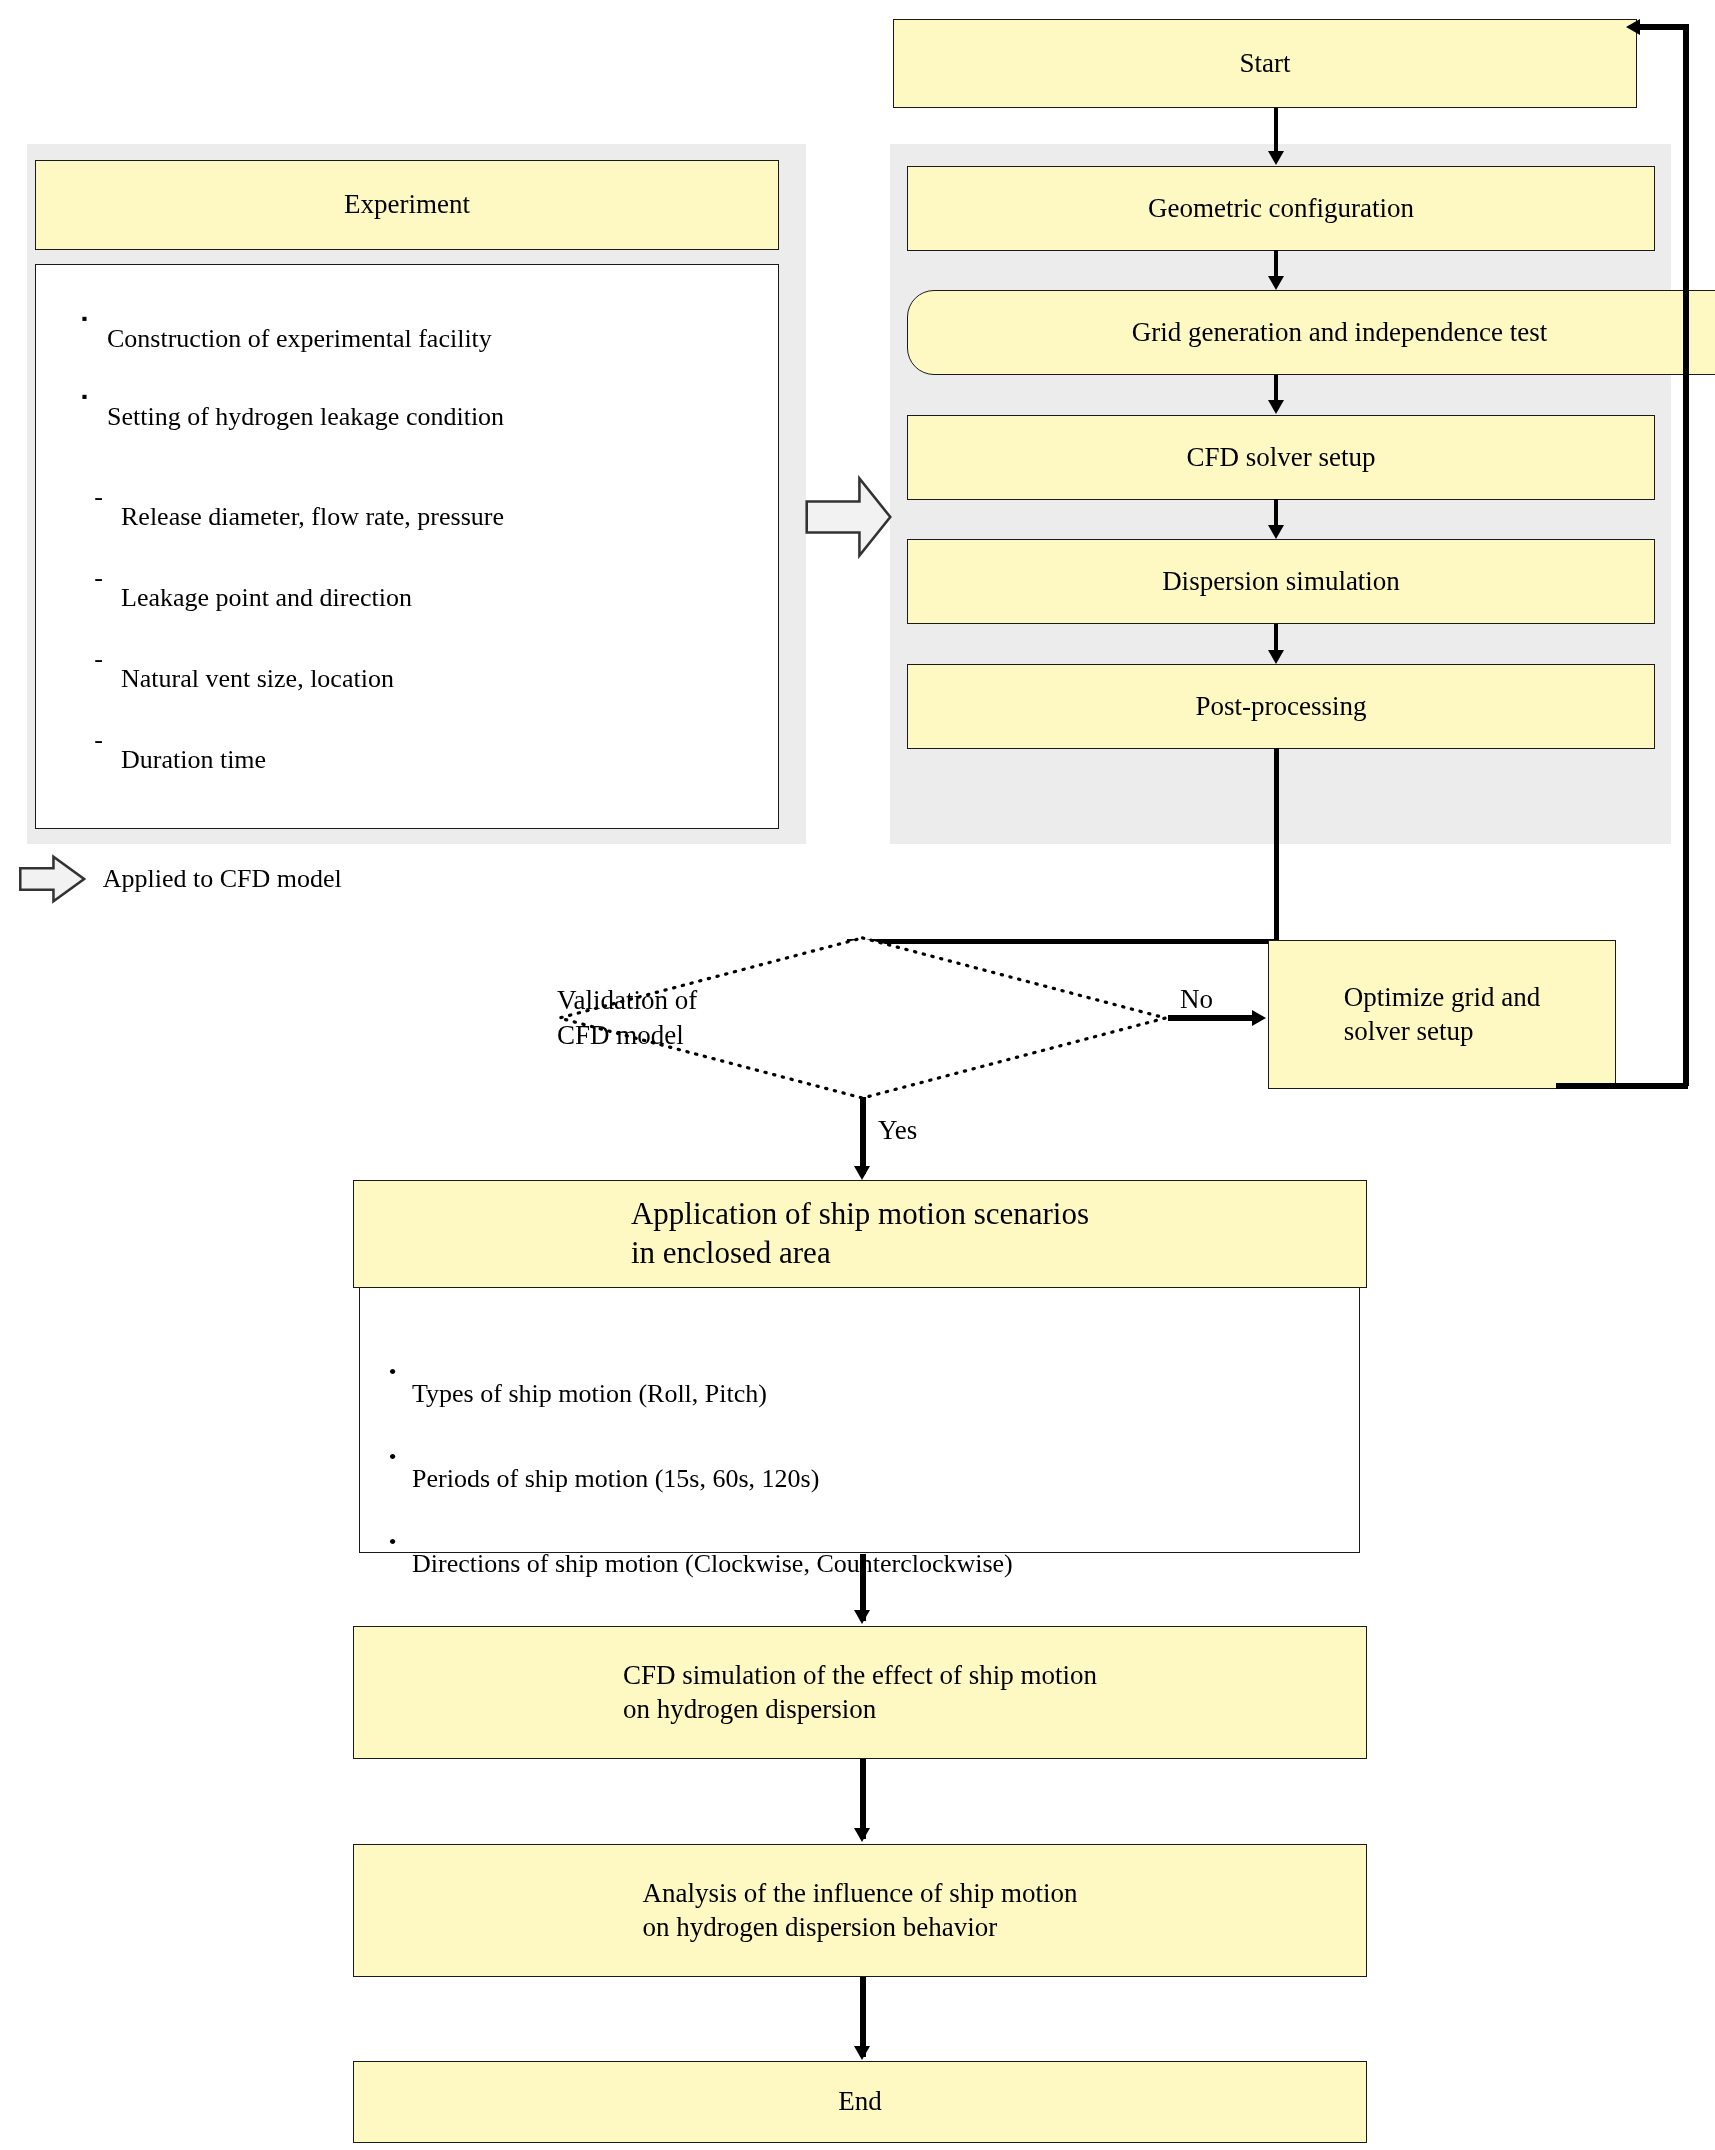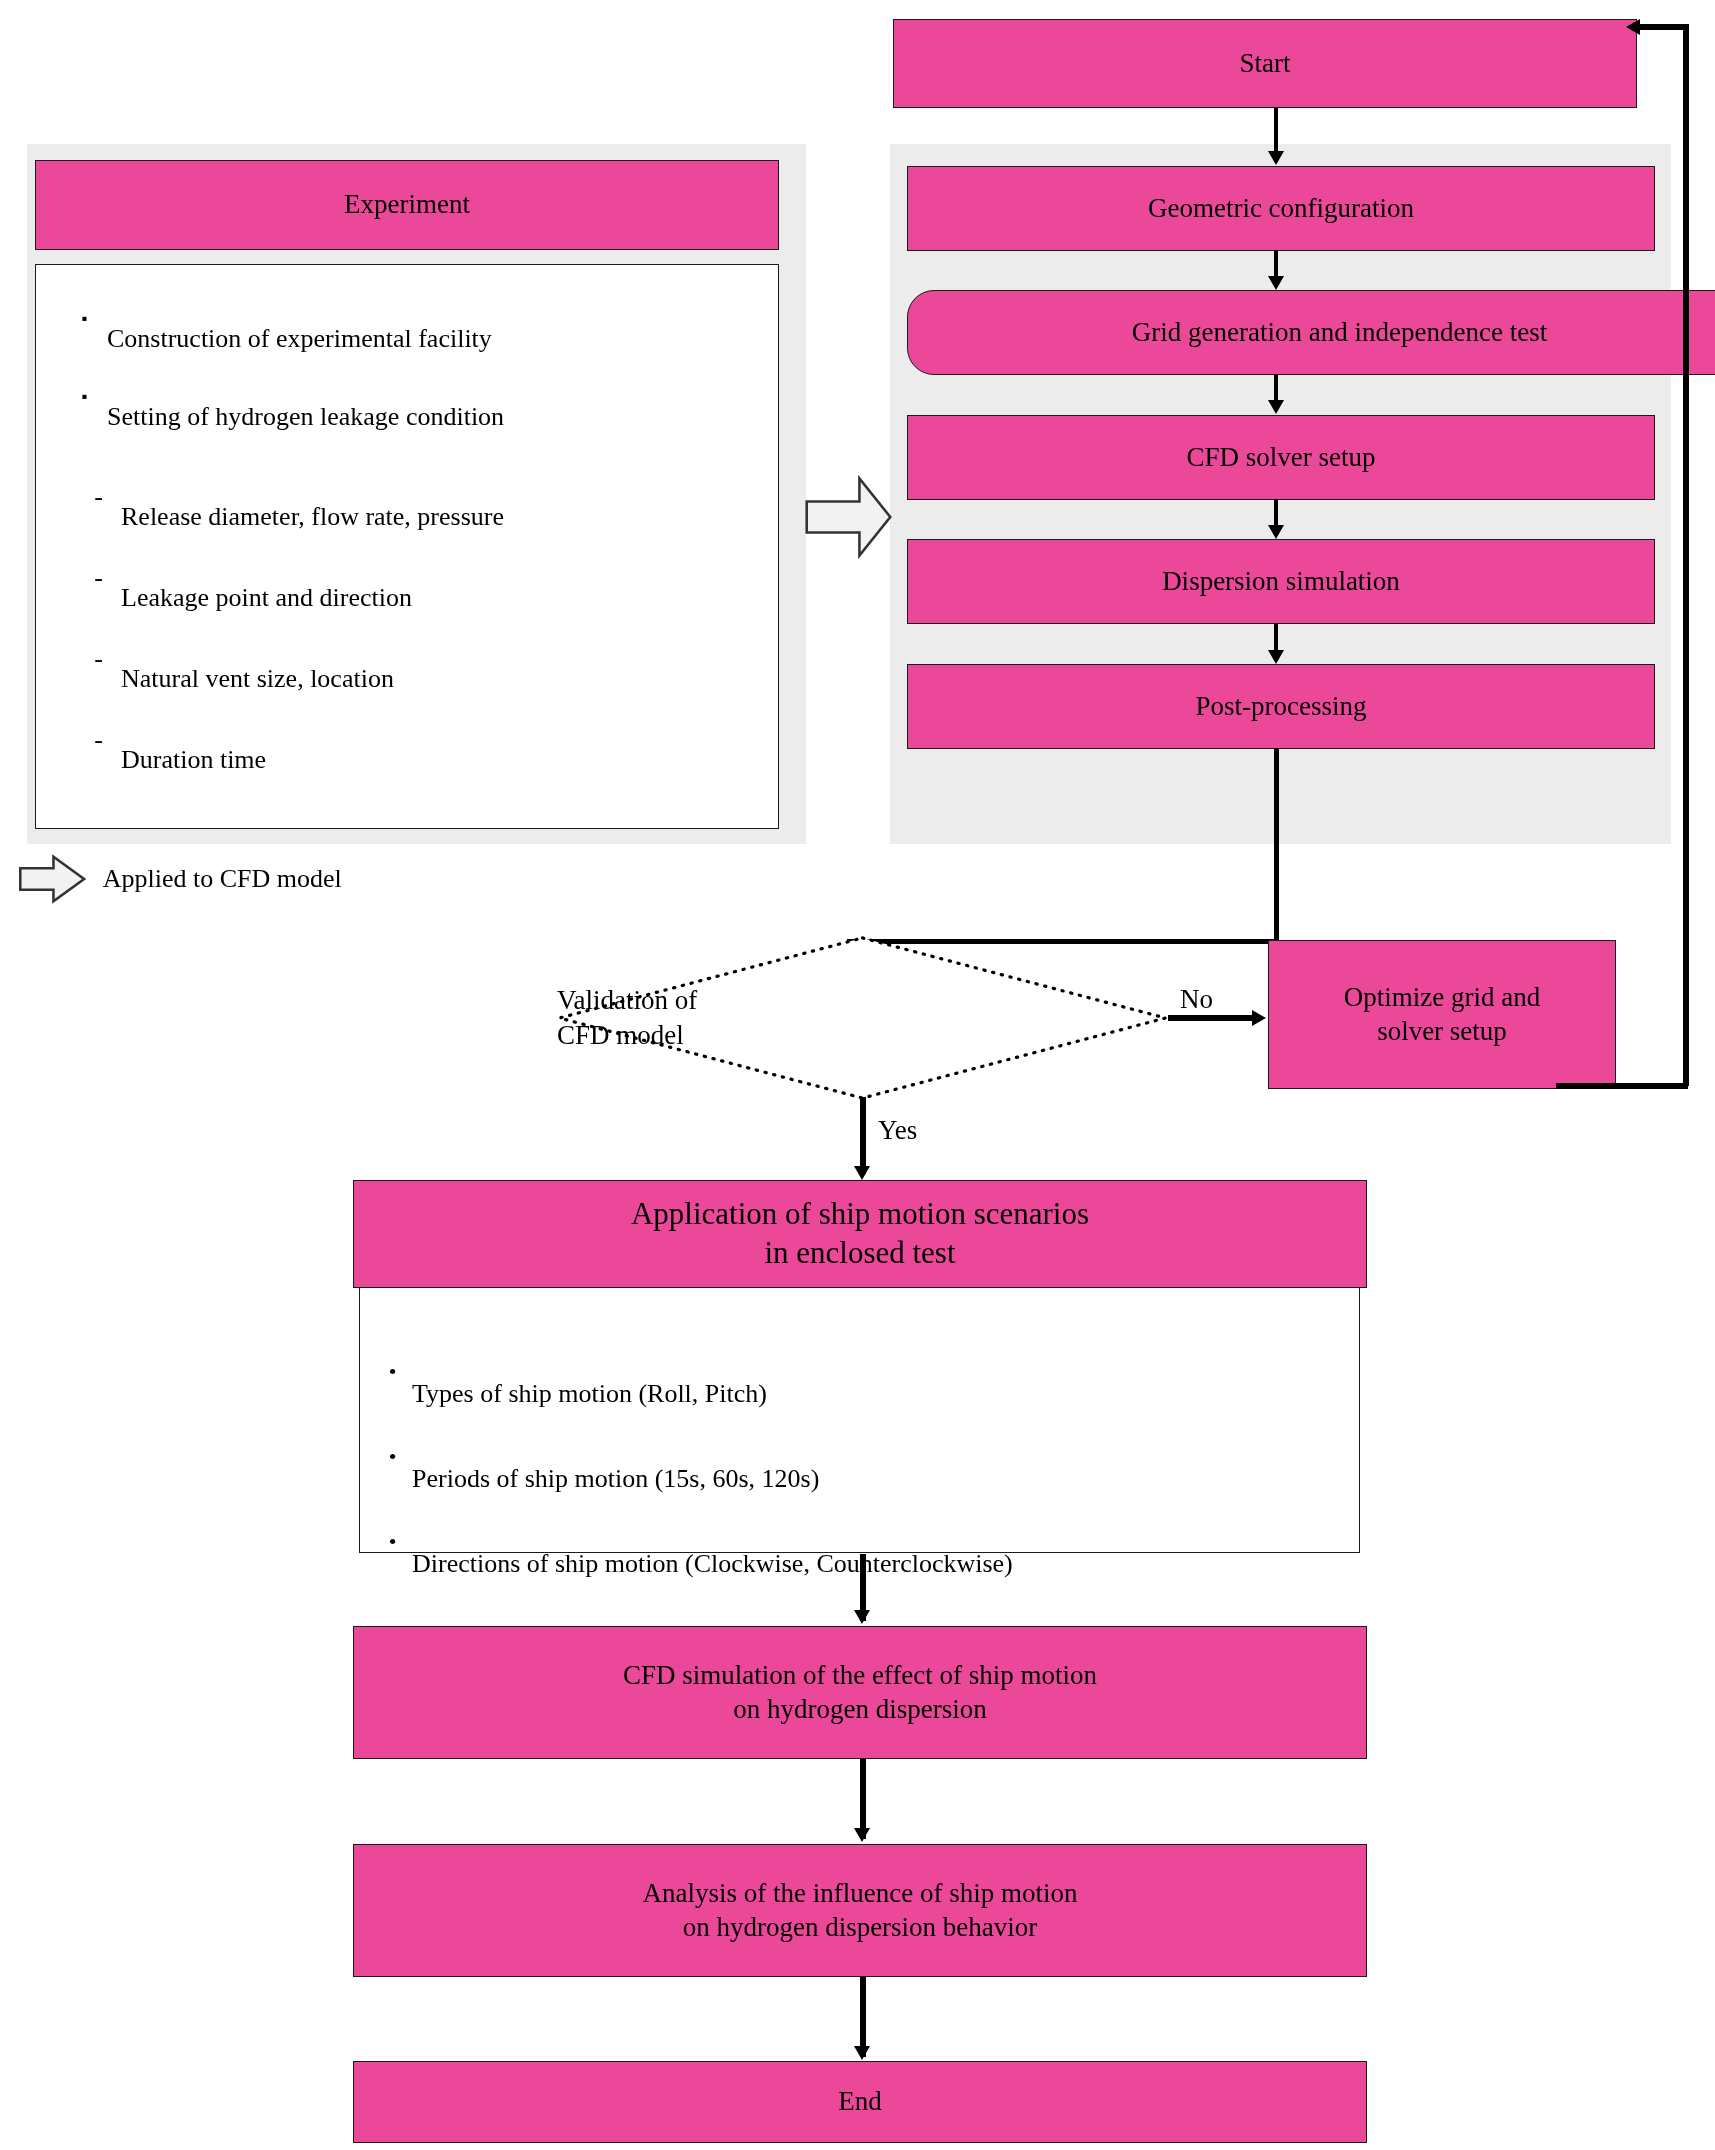--- a/index.html
+++ b/index.html
@@ -1,21 +1,21 @@
 <!DOCTYPE html>
 <html style="font-size:10.3px"><head>
 <meta charset="utf-8">
 <style>
   html,body{margin:0;padding:0;background:#ffffff;}
   body{font-family:"Liberation Serif","DejaVu Serif",serif;color:#000;}
   #stage{position:relative;width:1716px;height:2151px;background:#fff;overflow:hidden;}
 
   .panel{position:absolute;background:#ececec;}
-  .box{position:absolute;background:#ec4899;border:1.9px solid #1a1a1a;box-sizing:border-box;
-       display:flex;align-items:center;justify-content:center;text-align:center;line-height:1.25;}
+  .box{position:absolute;background:#fef9c3;border:1.9px solid #1a1a1a;box-sizing:border-box;
+       display:flex;align-items:center;justify-content:center;text-align:left;line-height:1.25;}
   .box-text{padding:0 6.4px;}
 
   .diamond{position:absolute;}
   .diamond svg{display:block;}
   .diamond .dlabel{position:absolute;left:0;right:4px;top:50%;transform:translateY(-50%);
       text-align:left;line-height:1.3;font-family:Liberation Serif, serif;}
 
   .listbox{position:absolute;background:#fff;border:1.9px solid #1a1a1a;box-sizing:border-box;}
   .li{position:relative;display:flex;align-items:flex-start;}
   .li .bl{display:inline-block;text-align:center;flex:0 0 auto;}
@@ -159,21 +159,21 @@
   <div class="edge hline" style="left:1640px;top:24.4px;width:48px;height:5.8px;"></div>
   <div class="arrowhead ah-left" style="left:1626px;top:19px;"></div>
 
   <div class="edge vline" style="left:860px;top:1097px;width:5.8px;height:77px;"></div>
   <div class="arrowhead ah-down" style="left:854px;top:1166px;"></div>
   <div class="edgelabel fsize-42" style="left:878px;top:1115px;">Yes</div>
 
   <div class="box" style="left:353px;top:1180px;width:1014px;height:108px;font-size:31px;">
     <span class="box-text">
       <span style="display:block;">Application of ship motion scenarios</span>
-      <span style="display:block;">in enclosed test</span>
+      <span style="display:block;">in enclosed area</span>
     </span>
   </div>
 
   <div class="listbox" style="left:359px;top:1287px;width:1001px;height:266px;padding:71px 26px 0 13px;">
     <div class="li fsize-40" style="margin:0 0 35px 0;">
       <span class="bl" style="width:39px;font-size:22px;">•</span>
       <span class="tx">Types of ship motion (Roll, Pitch)</span>
     </div>
     <div class="li fsize-40" style="margin:0 0 35px 0;">
       <span class="bl" style="width:39px;font-size:22px;">•</span>

